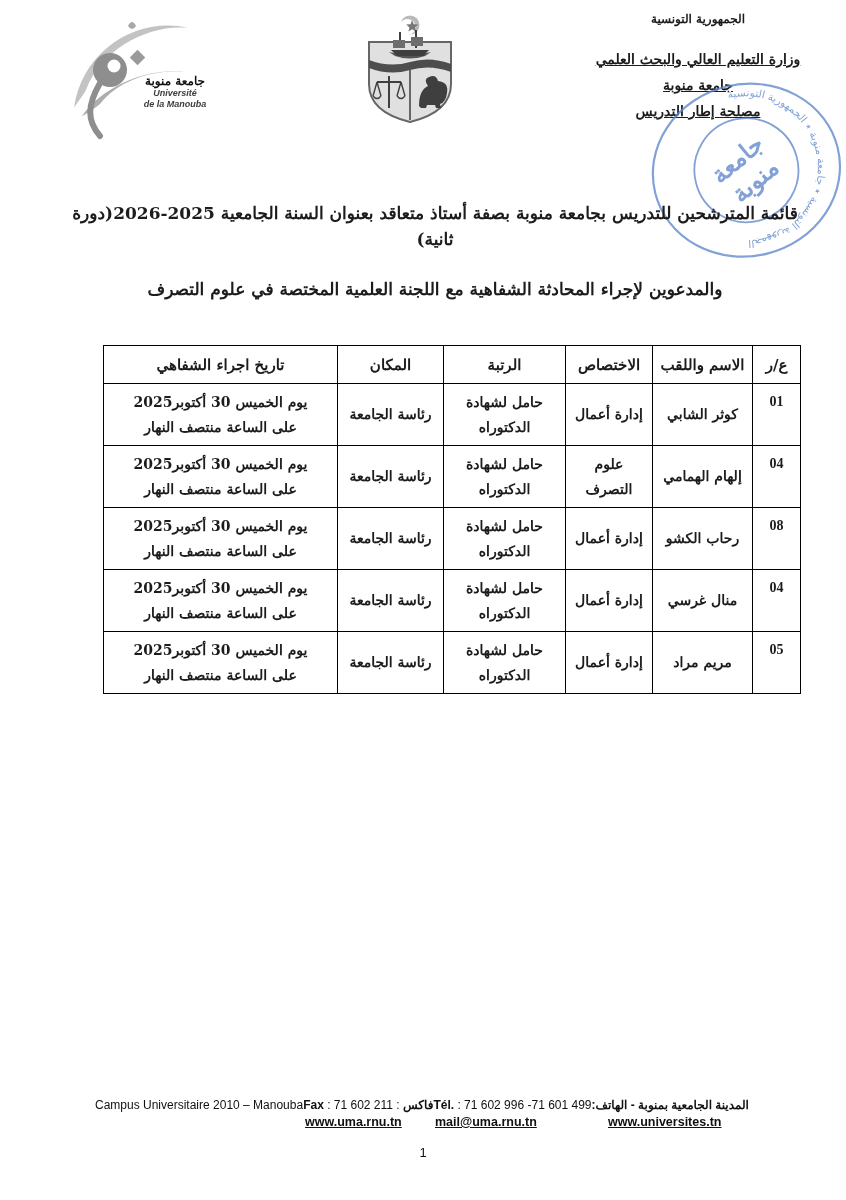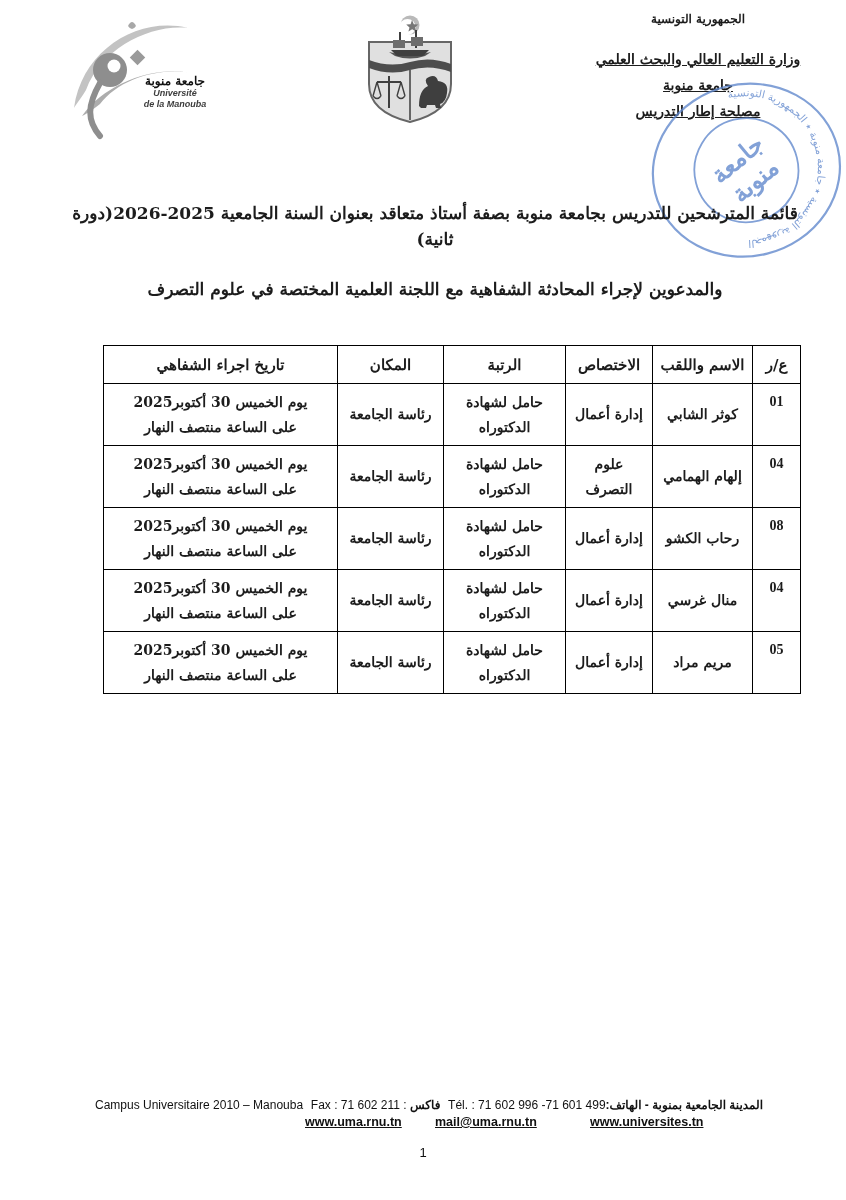--- a/index.html
+++ b/index.html
@@ -37,31 +37,31 @@
     font-weight:bold; padding:2px 4px;
   }
   .roster th { height:38px; font-size:15px; }
   .roster td { height:62px; font-size:14px; line-height:25px; }
   .roster td.num { vertical-align:top; padding-top:5px; font-size:14px;
                    font-family:"Liberation Serif",serif; direction:ltr; }
 
   
   .footer-line1 { position:absolute; left:95px; top:1098px; width:668px;
                   font-family:"Liberation Sans",sans-serif; font-size:12px;
-                  display:flex; justify-content:space-between; align-items:baseline;
+                  display:flex; align-items:baseline;
                   white-space:nowrap; direction:ltr; color:#111; }
-  .footer-line1 b { font-weight:normal; }
+  .footer-line1 b { font-weight:bold; }
   .ar-seg { font-weight:bold; }
   .footer-links { position:absolute; left:95px; top:1115px; width:668px; height:18px;
                   font-family:"Liberation Sans",sans-serif; font-size:12.5px; }
   .footer-links a { position:absolute; font-weight:bold; color:#111;
                     text-decoration:underline; }
   .link-1 { left:210px; }
   .link-2 { left:340px; }
-  .link-3 { left:495px; }
+  .link-3 { left:513px; }
   .page-num { position:absolute; left:0; top:1145px; width:846px; text-align:center;
               font-family:"Liberation Sans",sans-serif; font-size:13px; color:#111; }
 </style>
 </head>
 <body>
 
 <div class="page">
 
   <div class="uni-logo">
     <svg width="152" height="132" viewBox="0 0 152 132">

